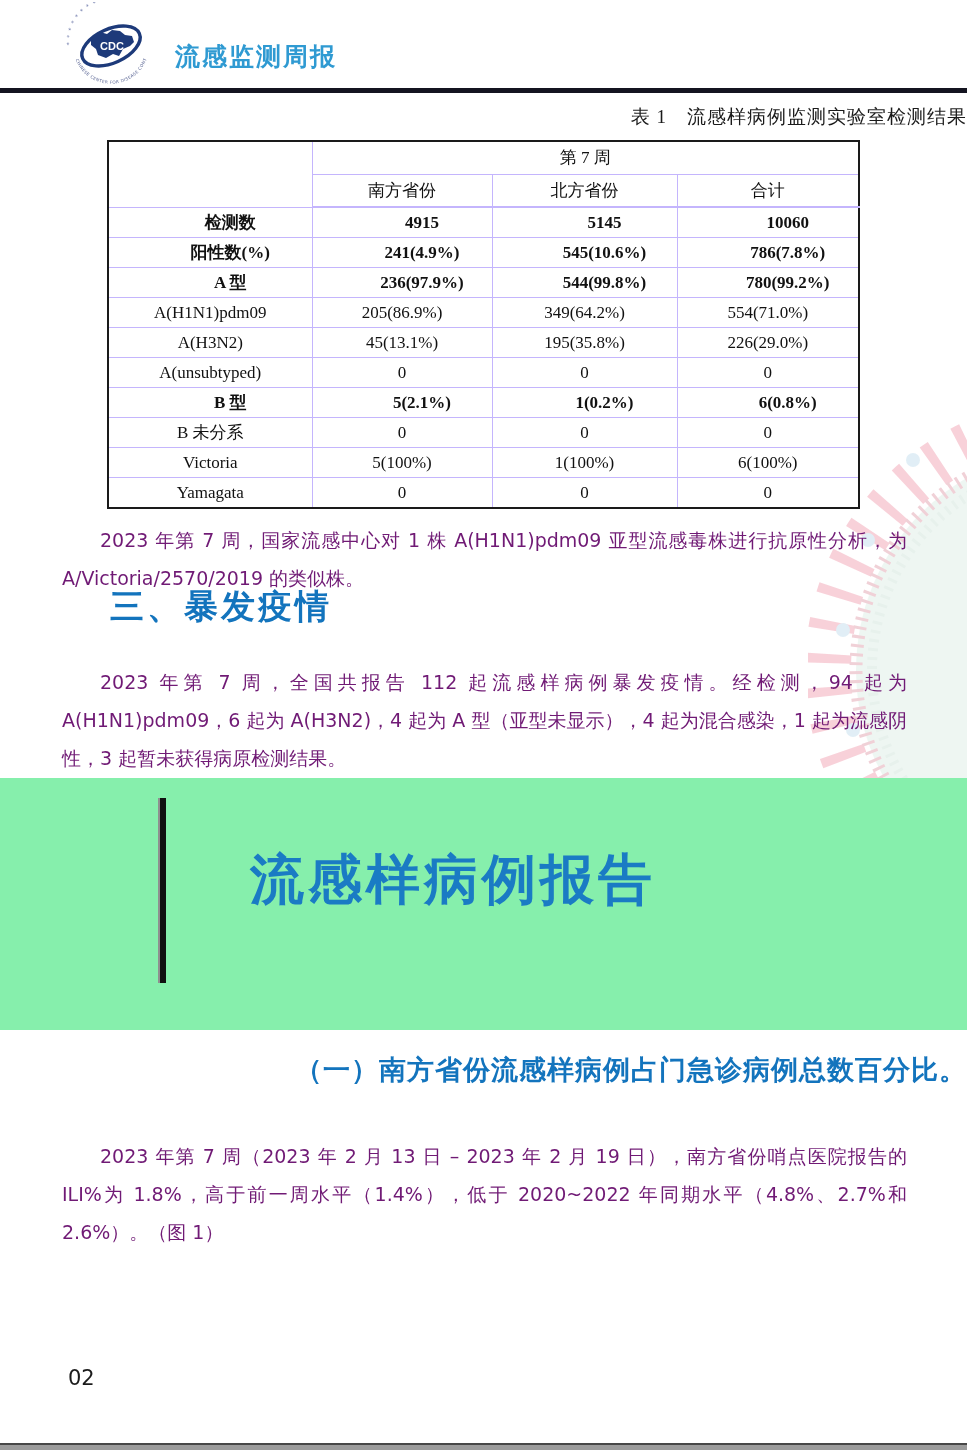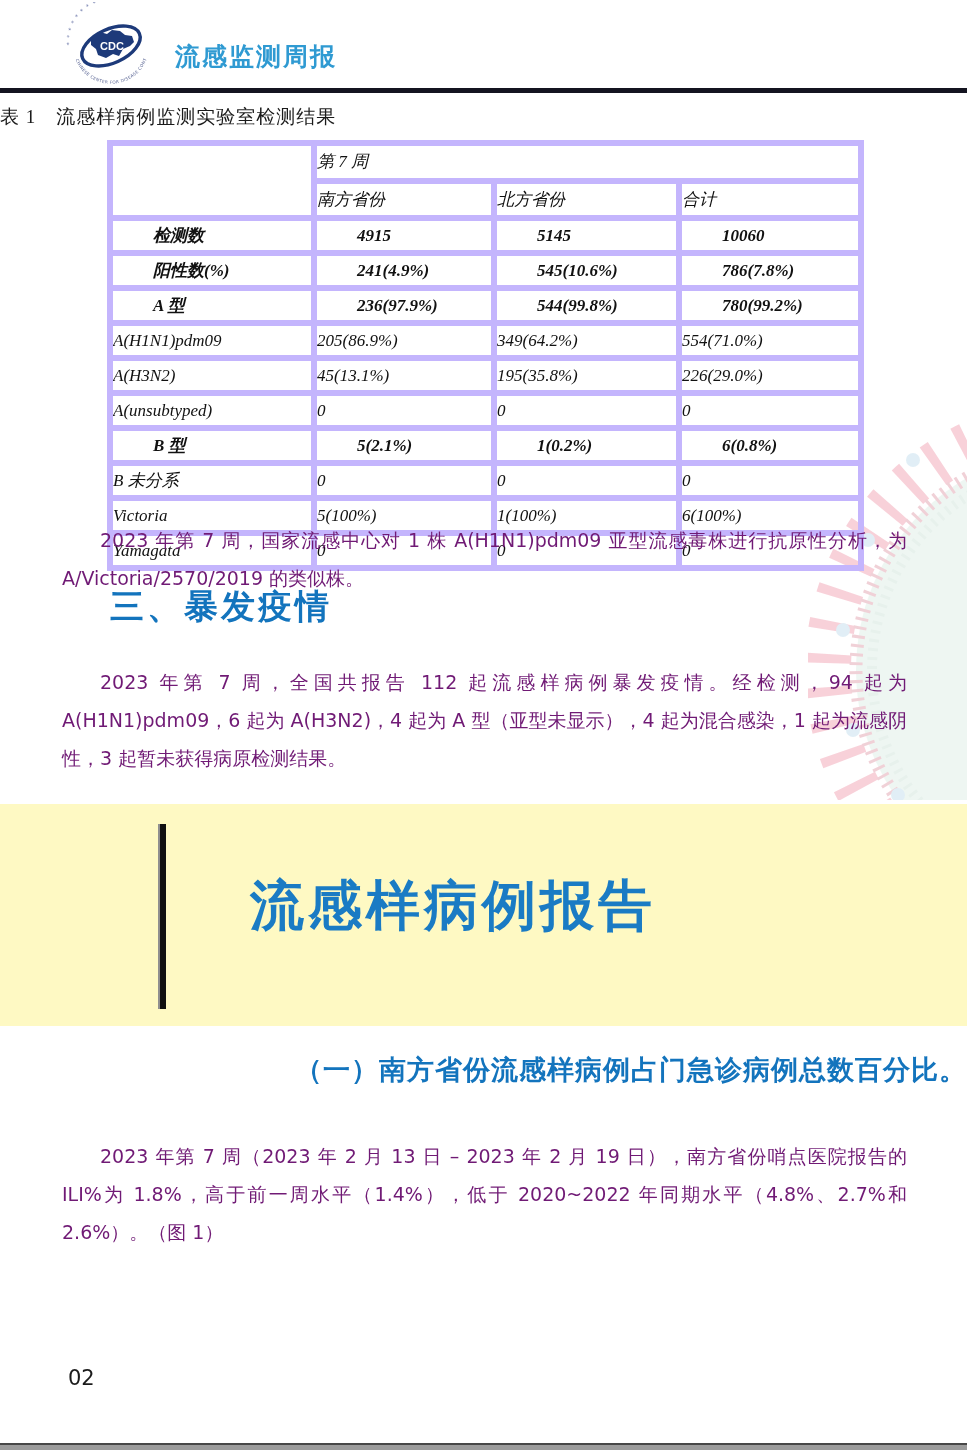--- a/index.html
+++ b/index.html
@@ -8,44 +8,44 @@
   .abs{position:absolute;}
 
   
   .hdr-title{left:175px;top:40px;font-size:25px;font-weight:bold;color:#2f9ad2;letter-spacing:2px;}
   .hdr-rule{left:0;top:87px;width:967px;height:5px;background:#141420;border-top:1px solid #ffffff;}
 
   
   .wm{left:808px;top:400px;width:330px;height:400px;opacity:.42;pointer-events:none;}
 
   
-  .tbl-caption{left:0;top:104px;width:967px;text-align:left;font-size:19px;
+  .tbl-caption{left:0;top:104px;width:967px;text-align:right;font-size:19px;
                font-family:"Liberation Serif","DejaVu Serif",serif;color:#1a1a1a;letter-spacing:1px;}
   table.lab{border-collapse:collapse;position:absolute;left:107px;top:140px;
             font-family:"Liberation Serif","DejaVu Serif",serif;font-size:17px;color:#111;
             table-layout:fixed;width:751px;}
-  table.lab td,table.lab th{border:6px solid #c4b5fd;text-align:left;padding:0;height:29px;
-            font-weight:normal;line-height:29px;overflow:hidden;font-style:italic;}
+  table.lab td,table.lab th{border:1px solid #c4b5fd;text-align:center;padding:0;height:29px;
+            font-weight:normal;line-height:29px;overflow:hidden;}
   table.lab{border:2px solid #1a1a1a;}
   table.lab tr.colhead td{border-bottom-width:2px;}
   table.lab .b{font-weight:bold;padding-left:40px;}
   col.c0{width:204px;} col.c1{width:180px;} col.c2{width:185px;} col.c3{width:182px;}
 
   
   .para{left:62px;width:845px;font-size:19px;line-height:38px;text-align:justify;
         text-indent:2em;color:#701a75;}
   .p1{top:502px;} .p2{top:644px;} .p3{top:1118px;}
 
   
   .h-outbreak{left:110px;top:584px;font-size:34px;font-weight:bold;color:#1374bd;letter-spacing:3px;}
   .h-sub{left:0;top:1052px;width:967px;text-align:right;font-size:27px;font-weight:bold;
          color:#1374bd;letter-spacing:1px;}
 
   
-  .banner{left:0;top:804px;width:967px;height:222px;background:#fef9c3;}
+  .banner{left:0;top:778px;width:967px;height:252px;background:#86efac;}
   .banner-line{position:absolute;left:158px;top:20px;width:6px;height:185px;background:#101010;
                border-left:2px solid #8f8f8f;}
   .banner-title{position:absolute;left:250px;top:66px;font-size:54px;font-weight:bold;
                 color:#1a7bc4;letter-spacing:4px;}
 
   
   .pageno{left:68px;top:1366px;font-size:21px;color:#1a1a1a;}
   .foot-line{left:0;top:1443px;width:967px;height:2px;background:#474747;}
   .foot-fill{left:0;top:1445px;width:967px;height:5px;background:#9b9b9b;}
 </style>

